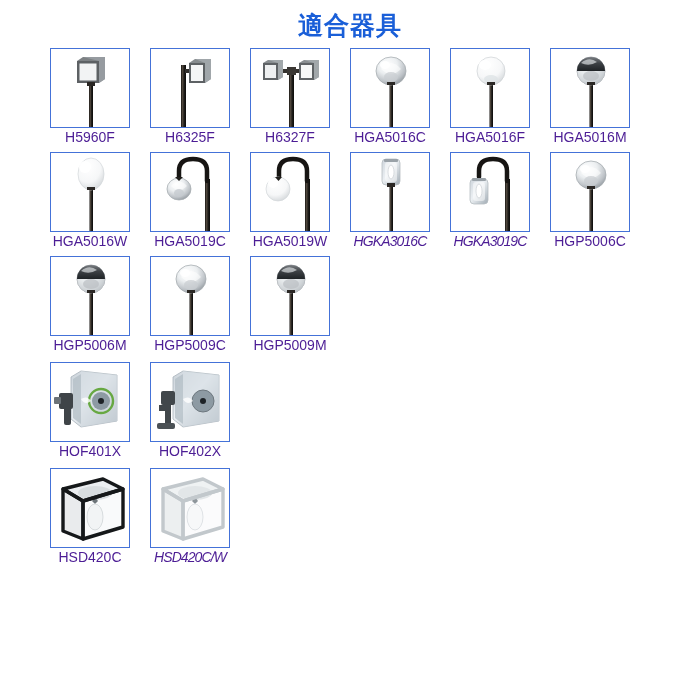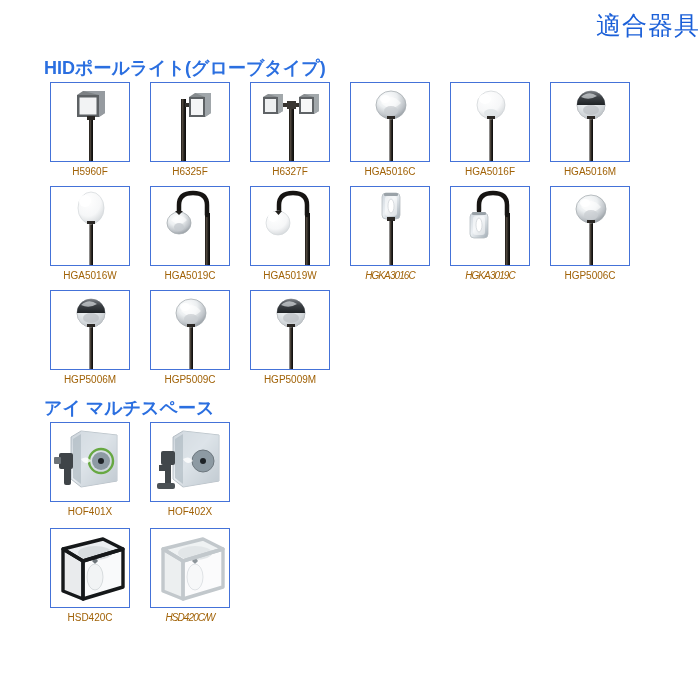--- a/index.html
+++ b/index.html
@@ -4,26 +4,26 @@
 <style>
   html,body{margin:0;padding:0;}
   body{
     width:700px;height:700px;
     background:#ffffff;
     font-family:"Liberation Sans","DejaVu Sans",sans-serif;
     overflow:hidden;
     position:relative;
   }
   .page-title{
-    text-align:right;
+    text-align:center;
     color:#1a5fd8;
     font-size:25px;
-    font-weight:normal;
+    font-weight:bold;
     letter-spacing:1px;
-    margin:10px 0 16px 0;
+    margin:10px 0 8px 0;
     line-height:30px;
   }
   .section{margin:0 0 2px 0;}
   .section-title{
     color:#2b6fe0;
     font-size:18px;
     font-weight:bold;
     padding-left:44px;
     line-height:24px;
     margin-bottom:2px;
@@ -47,37 +47,36 @@
   .thumb{
     width:80px;height:80px;
     border:1px solid #4472d8;
     box-sizing:border-box;
     background:#ffffff;
     position:relative;
     overflow:hidden;
   }
   .thumb svg{display:block;width:80px;height:80px;}
   .caption{
-    color:#a16207;
-    font-size:10px;
+    color:#4c1d95;
+    font-size:14px;
     line-height:17px;
     margin-top:1px;
     white-space:nowrap;
     text-align:center;
   }
   .caption.tight{letter-spacing:-0.9px;font-style:italic;}
 </style>
 </head>
 <body>
 
 <div class="page-title">適合器具</div>
 
 <div id="sections-root">
     <div class="section">
-      <div class="section-title">HIDポールライト(グローブタイプ)</div>
       <div class="grid">
         <div class="cell">
           <div class="thumb">
             <svg viewBox="0 0 80 80" xmlns="http://www.w3.org/2000/svg">
               <defs>
                 <linearGradient id="pg" x1="0" y1="0" x2="1" y2="0">
                   <stop offset="0%" stop-color="#171513"></stop>
                   <stop offset="32%" stop-color="#52493f"></stop>
                   <stop offset="62%" stop-color="#201e1b"></stop>
                   <stop offset="100%" stop-color="#0b0a09"></stop>
@@ -777,21 +776,20 @@
               <path d="M26 22 h28 a14 14 0 0 1 -28 0 z" fill="#e4e7e9" opacity="0.5"></path>
               <ellipse cx="40" cy="27" rx="8" ry="5" fill="#b9bec2" opacity="0.7"></ellipse>
               <rect x="36" y="33" width="8" height="3" fill="#2b2825"></rect>
             </svg>
           </div>
           <div class="caption">HGP5009M</div>
         </div>
       </div>
     </div>
     <div class="section">
-      <div class="section-title">アイ マルチスペース</div>
       <div class="grid">
         <div class="cell">
           <div class="thumb">
             <svg viewBox="0 0 80 80" xmlns="http://www.w3.org/2000/svg">
               <defs>
                 <linearGradient id="pg" x1="0" y1="0" x2="1" y2="0">
                   <stop offset="0%" stop-color="#171513"></stop>
                   <stop offset="32%" stop-color="#52493f"></stop>
                   <stop offset="62%" stop-color="#201e1b"></stop>
                   <stop offset="100%" stop-color="#0b0a09"></stop>

